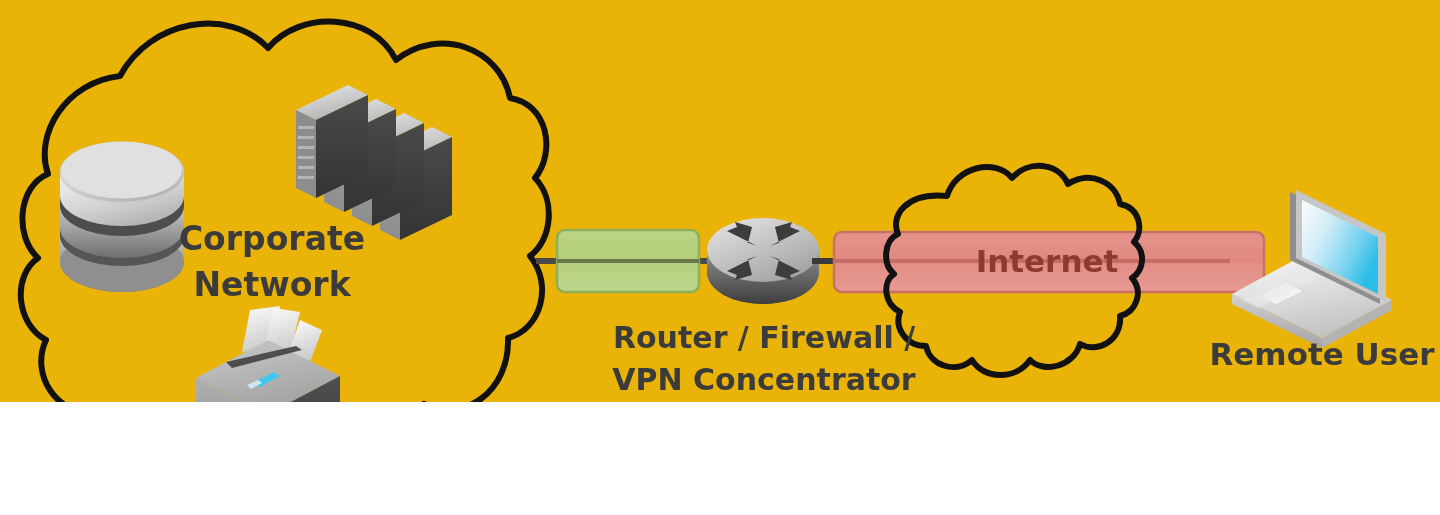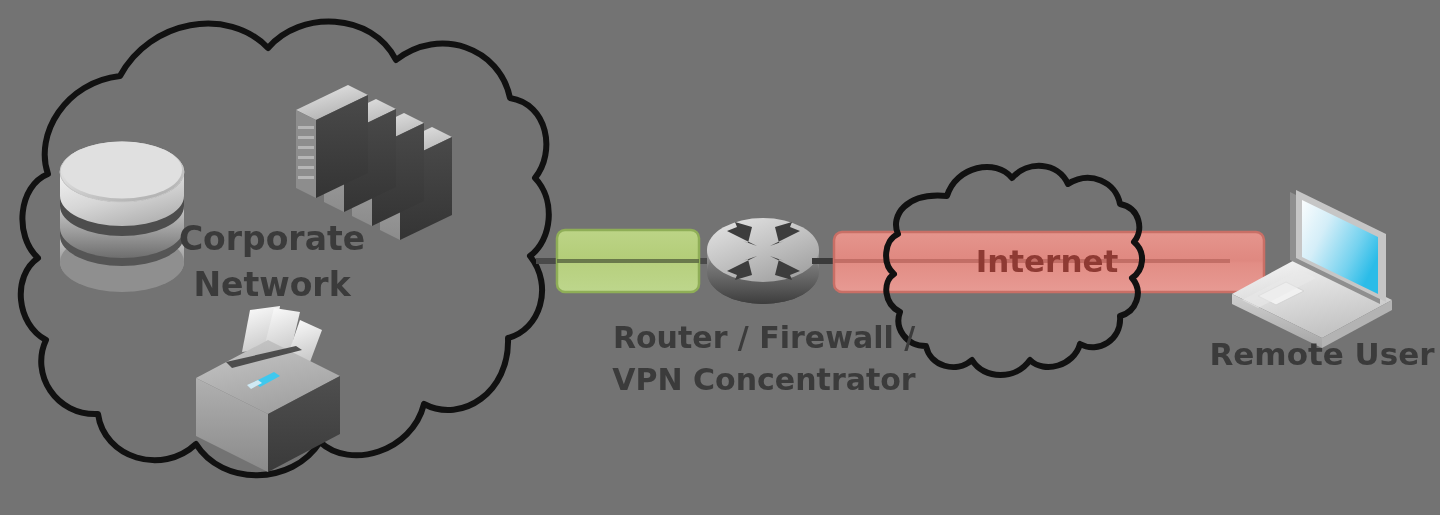--- a/index.html
+++ b/index.html
@@ -6,22 +6,22 @@
     margin: 0;
     padding: 0;
     background: #ffffff;
   }
   body {
     font-family: "DejaVu Sans", "Liberation Sans", sans-serif;
   }
   #diagram-root {
     position: relative;
     width: 1440px;
-    height: 515px;
-    background: #737373;
+    height: 402px;
+    background: #eab308;
     overflow: hidden;
   }
   svg.canvas {
     position: absolute;
     top: 0;
     left: 0;
     width: 1440px;
     height: 515px;
     display: block;
   }

